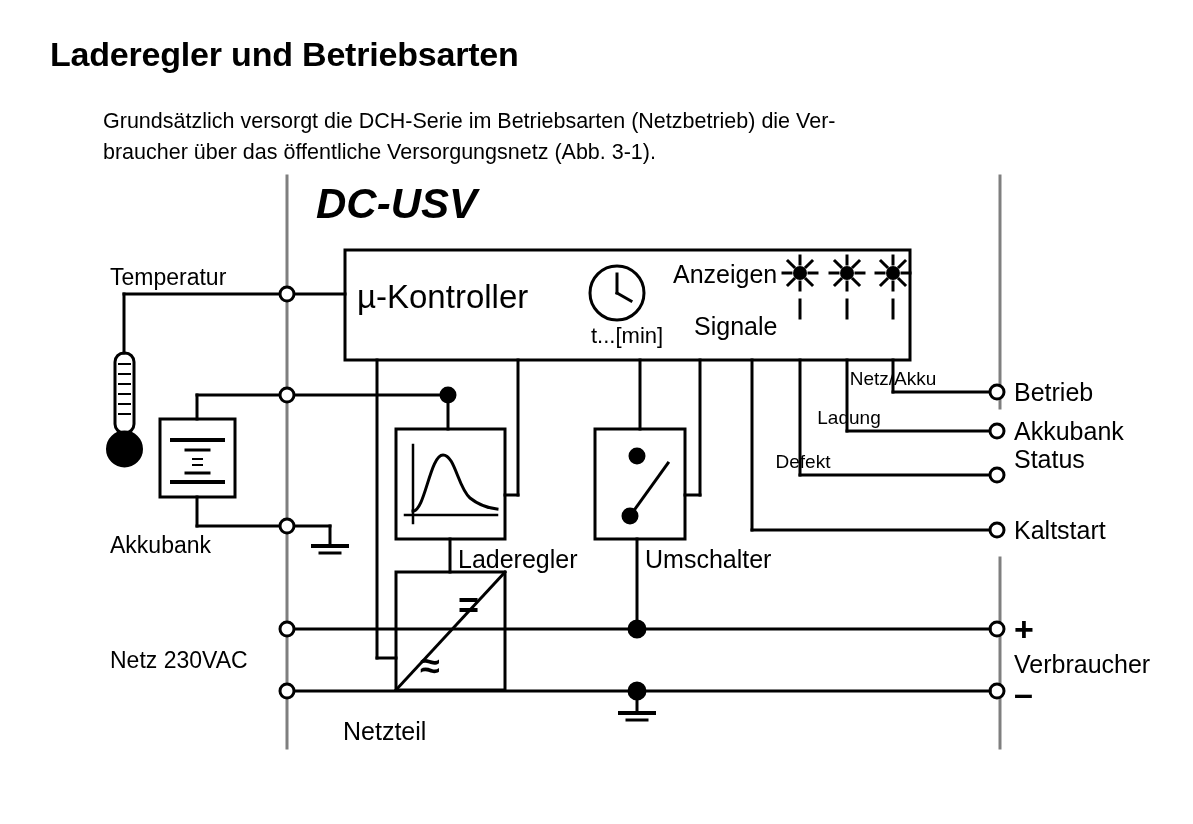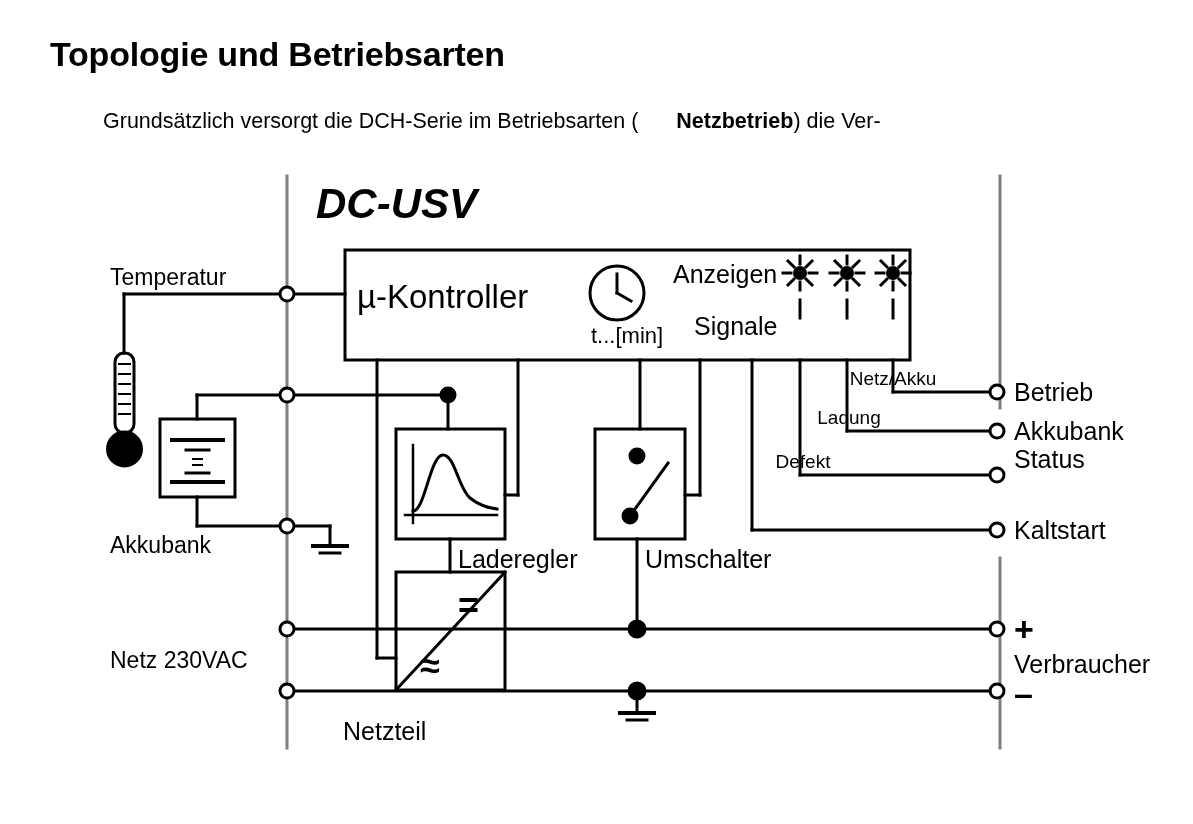--- a/index.html
+++ b/index.html
@@ -26,44 +26,44 @@
   }
 
   #intro-paragraph {
     position: absolute;
     left: 103px;
     top: 84px;
     width: 1065px;
     font-size: 21.5px;
     line-height: 31px;
   }
-  #intro-paragraph b { font-weight: bold; margin-left: 38px; }
+  #intro-paragraph b { font-weight: normal; }
 
   #figure-wrap {
     position: absolute;
     left: 0px;
     top: 168px;
     width: 1193px;
     height: 600px;
   }
   #figure-svg {
     display: block;
   }
 
   .dg-text {
     font-family: "Liberation Sans", sans-serif;
     fill: #000;
   }
 </style>
 </head>
 <body>
 
-<h1 id="page-title">Topologie und Betriebsarten</h1>
-
-<p id="intro-paragraph"><span>Grundsätzlich versorgt die DCH-Serie im Betriebsarten (</span><b>Netzbetrieb</b><span>) die Ver-</span><br></p>
+<h1 id="page-title">Laderegler und Betriebsarten</h1>
+
+<p id="intro-paragraph"><span>Grundsätzlich versorgt die DCH-Serie im Betriebsarten (</span><b>Netzbetrieb</b><span>) die Ver-</span><br><span>braucher über das öffentliche Versorgungsnetz (Abb. 3-1).</span></p>
 
 <div id="figure-wrap">
 <svg id="figure-svg" width="1193" height="600" viewBox="0 0 1193 600" xmlns="http://www.w3.org/2000/svg">
   <defs>
     <clipPath id="clipall">
           <rect x="0" y="0" width="1193" height="600"></rect>
         </clipPath>
   </defs>
 
   <g stroke="#000" fill="none" stroke-width="3" stroke-linecap="square">

